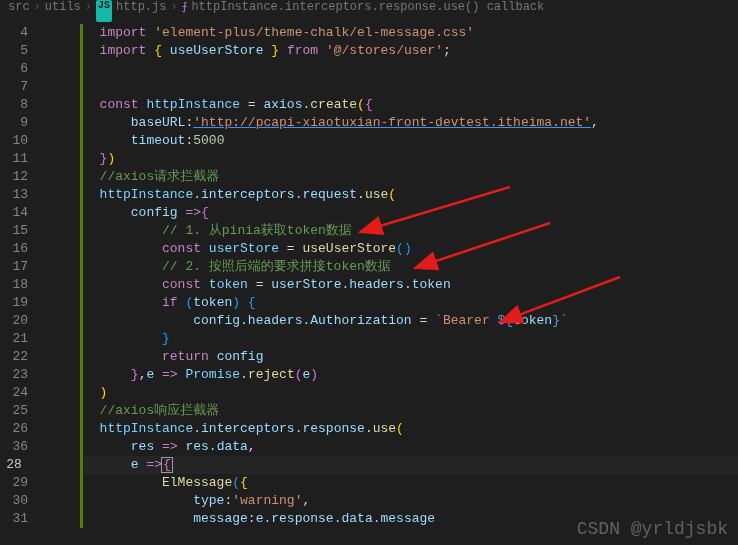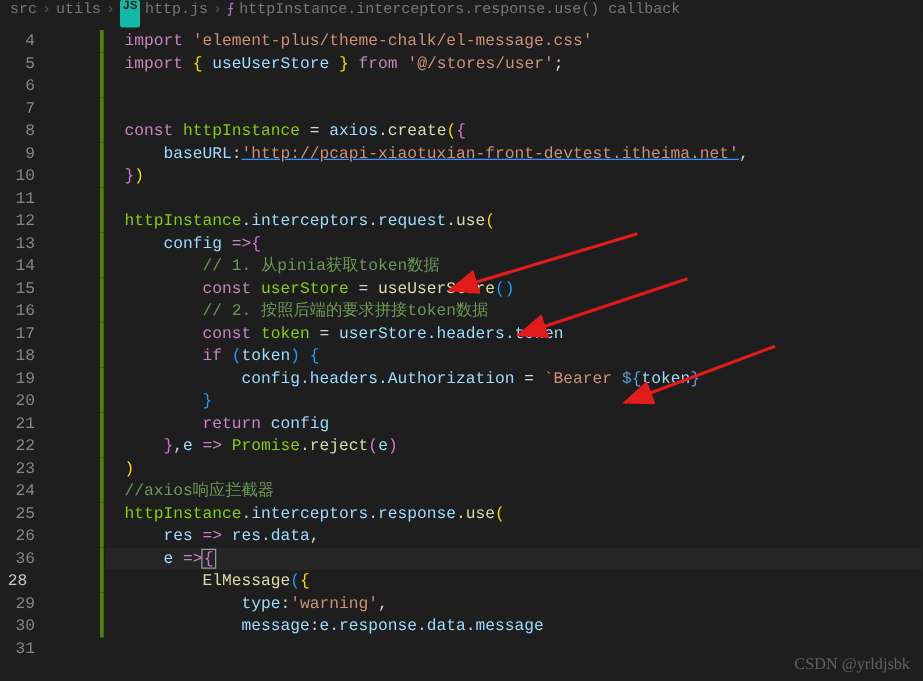--- a/index.html
+++ b/index.html
@@ -68,21 +68,21 @@
     width: 3px;
     height: 100%;
     background: #587c0c;
   }
   
   .kw { color: #c586c0; }          
   .str { color: #ce9178; }         
   .com { color: #6a9955; }         
   .fn { color: #dcdcaa; }          
   .prop { color: #9cdcfe; }        
-  .var { color: #84cc16; text-align: center; }
+  .var { color: #7dd3fc; text-align: center; }
   .num { color: #b5cea8; }
   .brace1 { color: #ffd700; }
   .brace2 { color: #da70d6; }
   .brace3 { color: #179fff; }
   .templ { color: #569cd6; }      
   .underline { text-decoration: underline; text-decoration-color: #3794ff; }
   .cursor-box {
     display: inline-block;
     border: 1px solid #999;
     height: 16px;
@@ -95,22 +95,22 @@
     position: absolute;
     pointer-events: none;
     top: 0; left: 0;
     width: 100%; height: 100%;
   }
   .watermark {
     position: absolute;
     bottom: 6px;
     right: 10px;
     color: rgba(220,220,220,0.35);
-    font-size: 13px;
-    font-family: Liberation Serif, serif;
+    font-size: 18px;
+    font-family: Liberation Mono, monospace;
   }
 </style>
 </head>
 <body>
 
 <div class="breadcrumb">
   <span>src</span>
   <span class="sep">›</span>
   <span>utils</span>
   <span class="sep">›</span>
@@ -158,24 +158,25 @@
 
     <div class="line"><span class="line-bar"></span>  <span class="kw">import</span> <span class="brace1">{ </span><span class="prop">useUserStore</span><span class="brace1"> }</span> <span class="kw">from</span> <span class="str">'@/stores/user'</span><span>;</span></div>
 
     <div class="line"><span class="line-bar"></span></div>
     <div class="line"><span class="line-bar"></span></div>
 
     <div class="line"><span class="line-bar"></span>  <span class="kw">const</span> <span class="var">httpInstance</span><span> = </span><span class="prop">axios</span><span>.</span><span class="fn">create</span><span class="brace1">(</span><span class="brace2">{</span></div>
 
     <div class="line"><span class="line-bar"></span>      <span class="prop">baseURL</span><span>:</span><span class="str underline">'http://pcapi-xiaotuxian-front-devtest.itheima.net'</span><span>,</span></div>
 
+    <div class="line"><span class="line-bar"></span>      <span class="prop">timeout</span><span>:</span><span class="num">5000</span></div>
 
     <div class="line"><span class="line-bar"></span>  <span class="brace2">}</span><span class="brace1">)</span></div>
 
-    <div class="line"><span class="line-bar"></span>  </div>
+    <div class="line"><span class="line-bar"></span>  <span class="com">//axios请求拦截器</span></div>
 
     <div class="line"><span class="line-bar"></span>  <span class="var">httpInstance</span><span class="prop">.interceptors</span><span class="prop">.request</span><span class="fn">.use</span><span class="brace1">(</span></div>
 
     <div class="line"><span class="line-bar"></span>      <span class="prop">config</span><span class="kw"> =&gt;</span><span class="brace2">{</span></div>
 
     <div class="line"><span class="line-bar"></span>          <span class="com">// 1. 从pinia获取token数据</span></div>
 
     <div class="line"><span class="line-bar"></span>          <span class="kw">const</span> <span class="var">userStore</span><span> = </span><span class="fn">useUserStore</span><span class="brace3">()</span></div>
 
     <div class="line"><span class="line-bar"></span>          <span class="com">// 2. 按照后端的要求拼接token数据</span></div>

